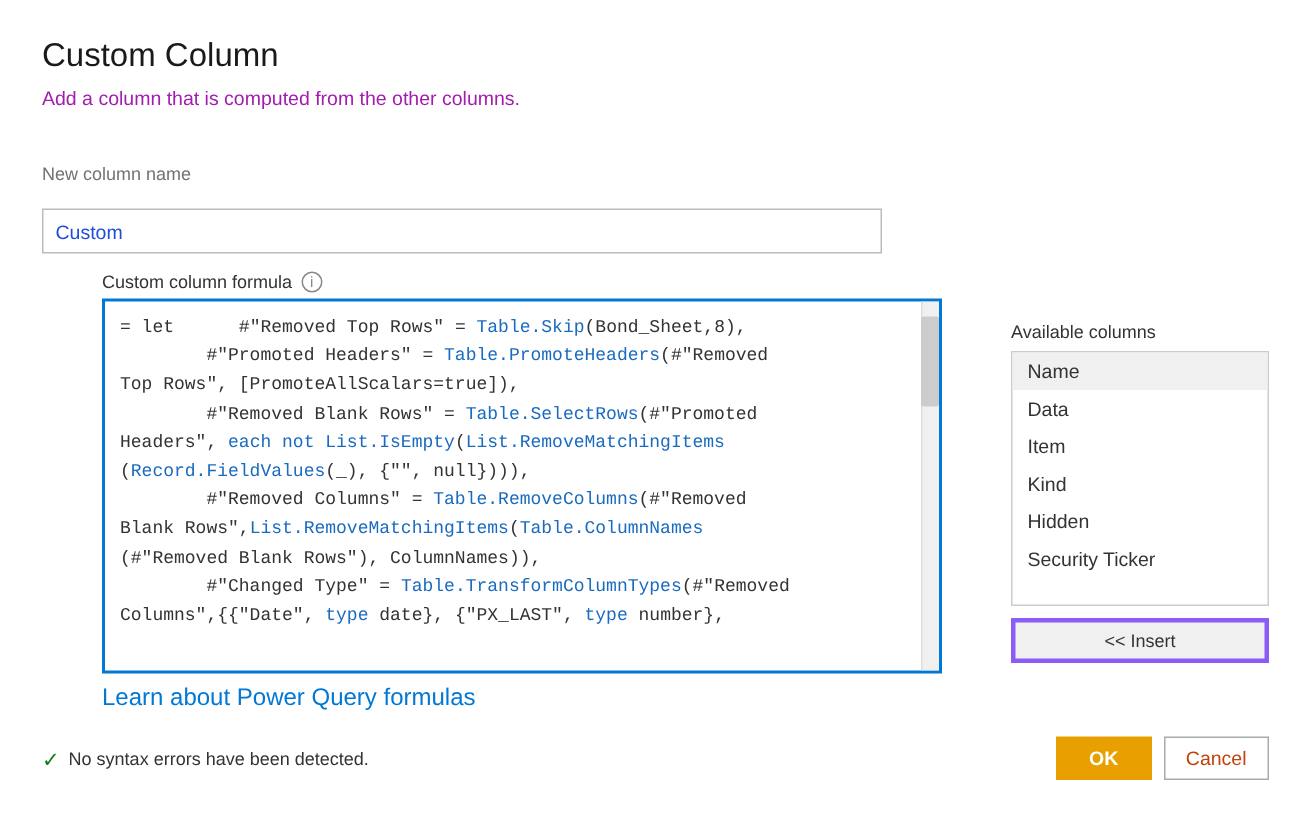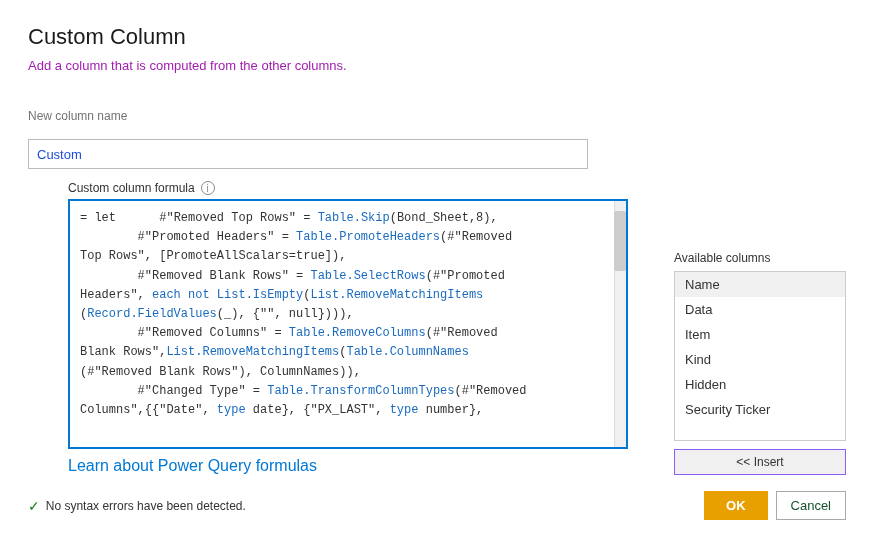--- a/index.html
+++ b/index.html
@@ -54,21 +54,21 @@
       height: 14px;
       border-radius: 50%;
       border: 1px solid #888;
       font-size: 10px;
       color: #888;
       cursor: default;
     }
     .main-content {
       display: flex;
       gap: 16px;
-      align-items: flex-end;
+      align-items: center;
       padding-left: 40px;
     }
     .left-panel {
       flex: 1;
     }
     .formula-container {
       position: relative;
       width: 560px;
       height: 250px;
       border: 2px solid #0078d4;
@@ -142,21 +142,21 @@
     .col-item.selected {
       background: #f0f0f0;
       color: #333;
     }
     .insert-btn {
       display: block;
       width: 100%;
       margin-top: 8px;
       padding: 5px 12px;
       background: #f0f0f0;
-      border: 1px solid #8b5cf6;
+      border: 3px solid #8b5cf6;
       font-size: 12px;
       color: #333;
       cursor: pointer;
       text-align: center;
     }
     .footer {
       display: flex;
       align-items: center;
       justify-content: space-between;
       margin-top: 16px;
@@ -180,21 +180,21 @@
       background: #e8a000;
       color: #fff;
       border: none;
       padding: 6px 22px;
       font-size: 13px;
       cursor: pointer;
       font-weight: 600;
     }
     .btn-cancel {
       background: #fff;
-      color: #14532d;
+      color: #c2410c;
       border: 1px solid #aaa;
       padding: 6px 14px;
       font-size: 13px;
       cursor: pointer;
     }
   </style>
 </head>
 <body>
 
 

